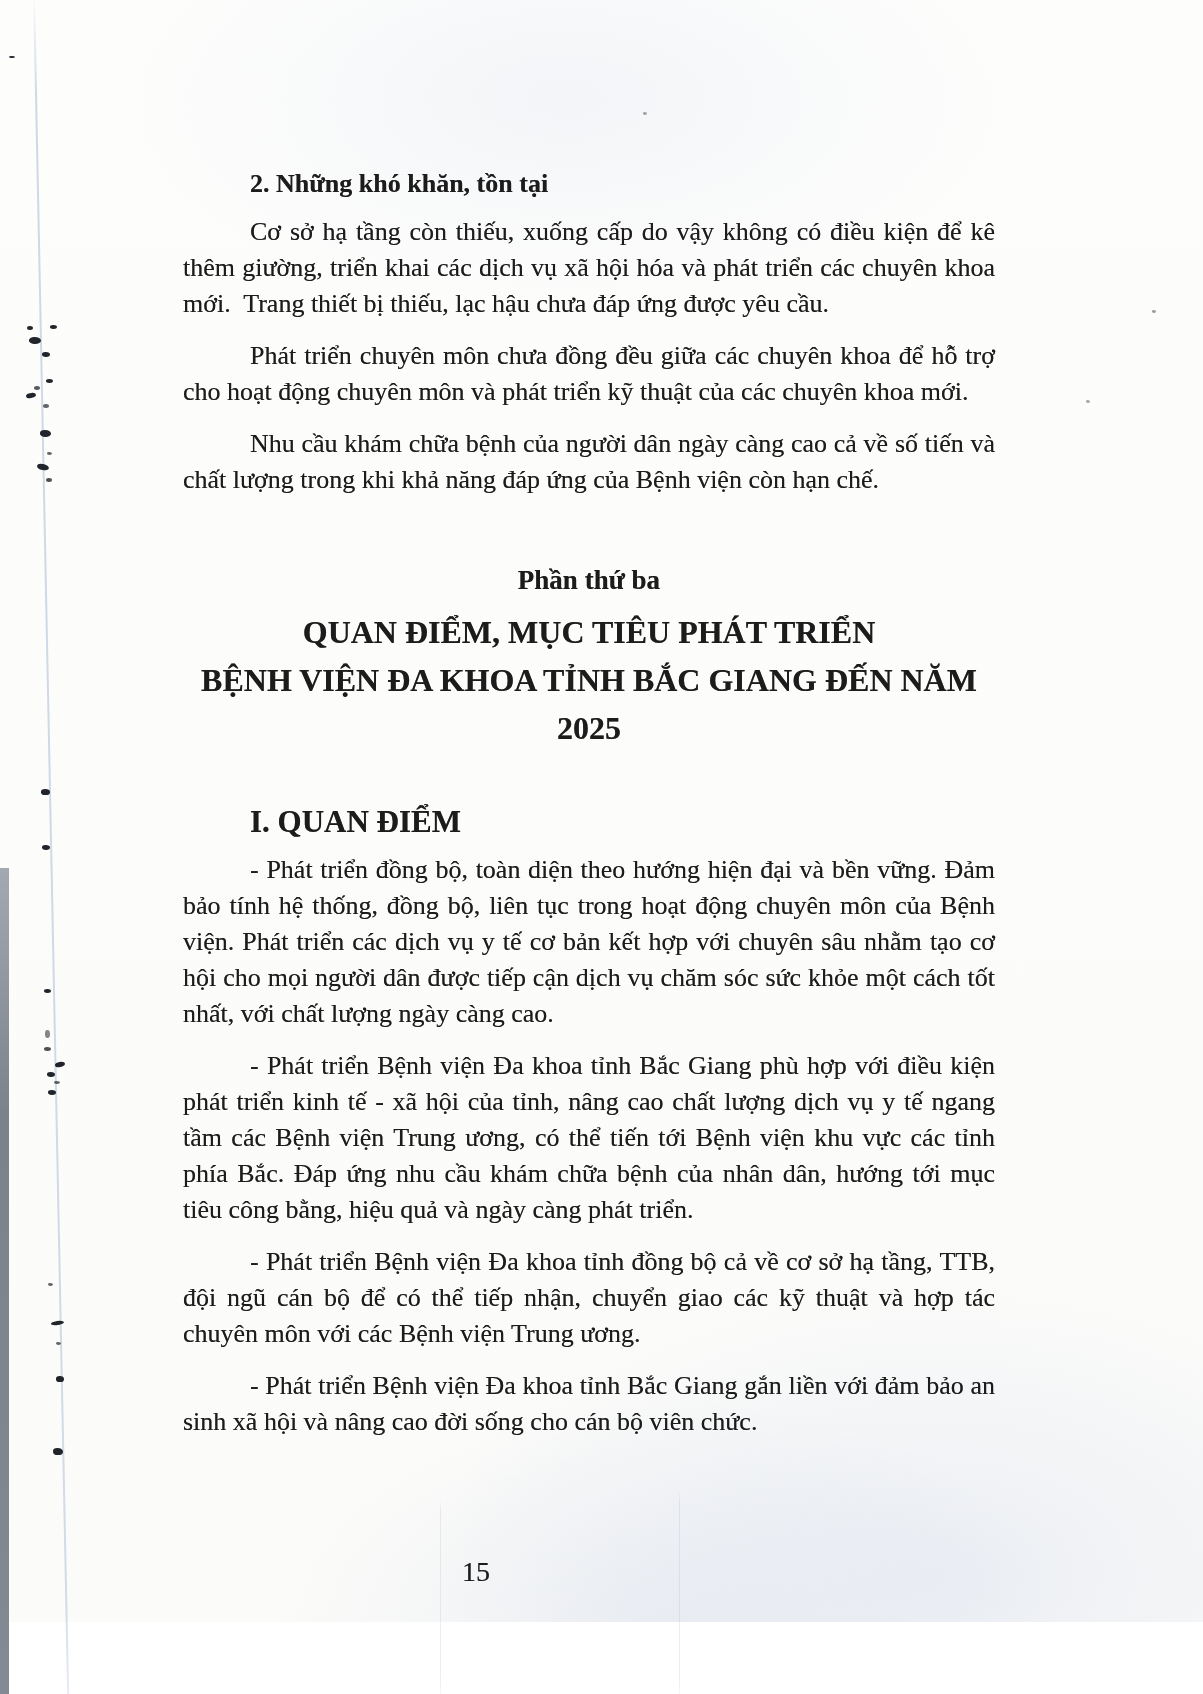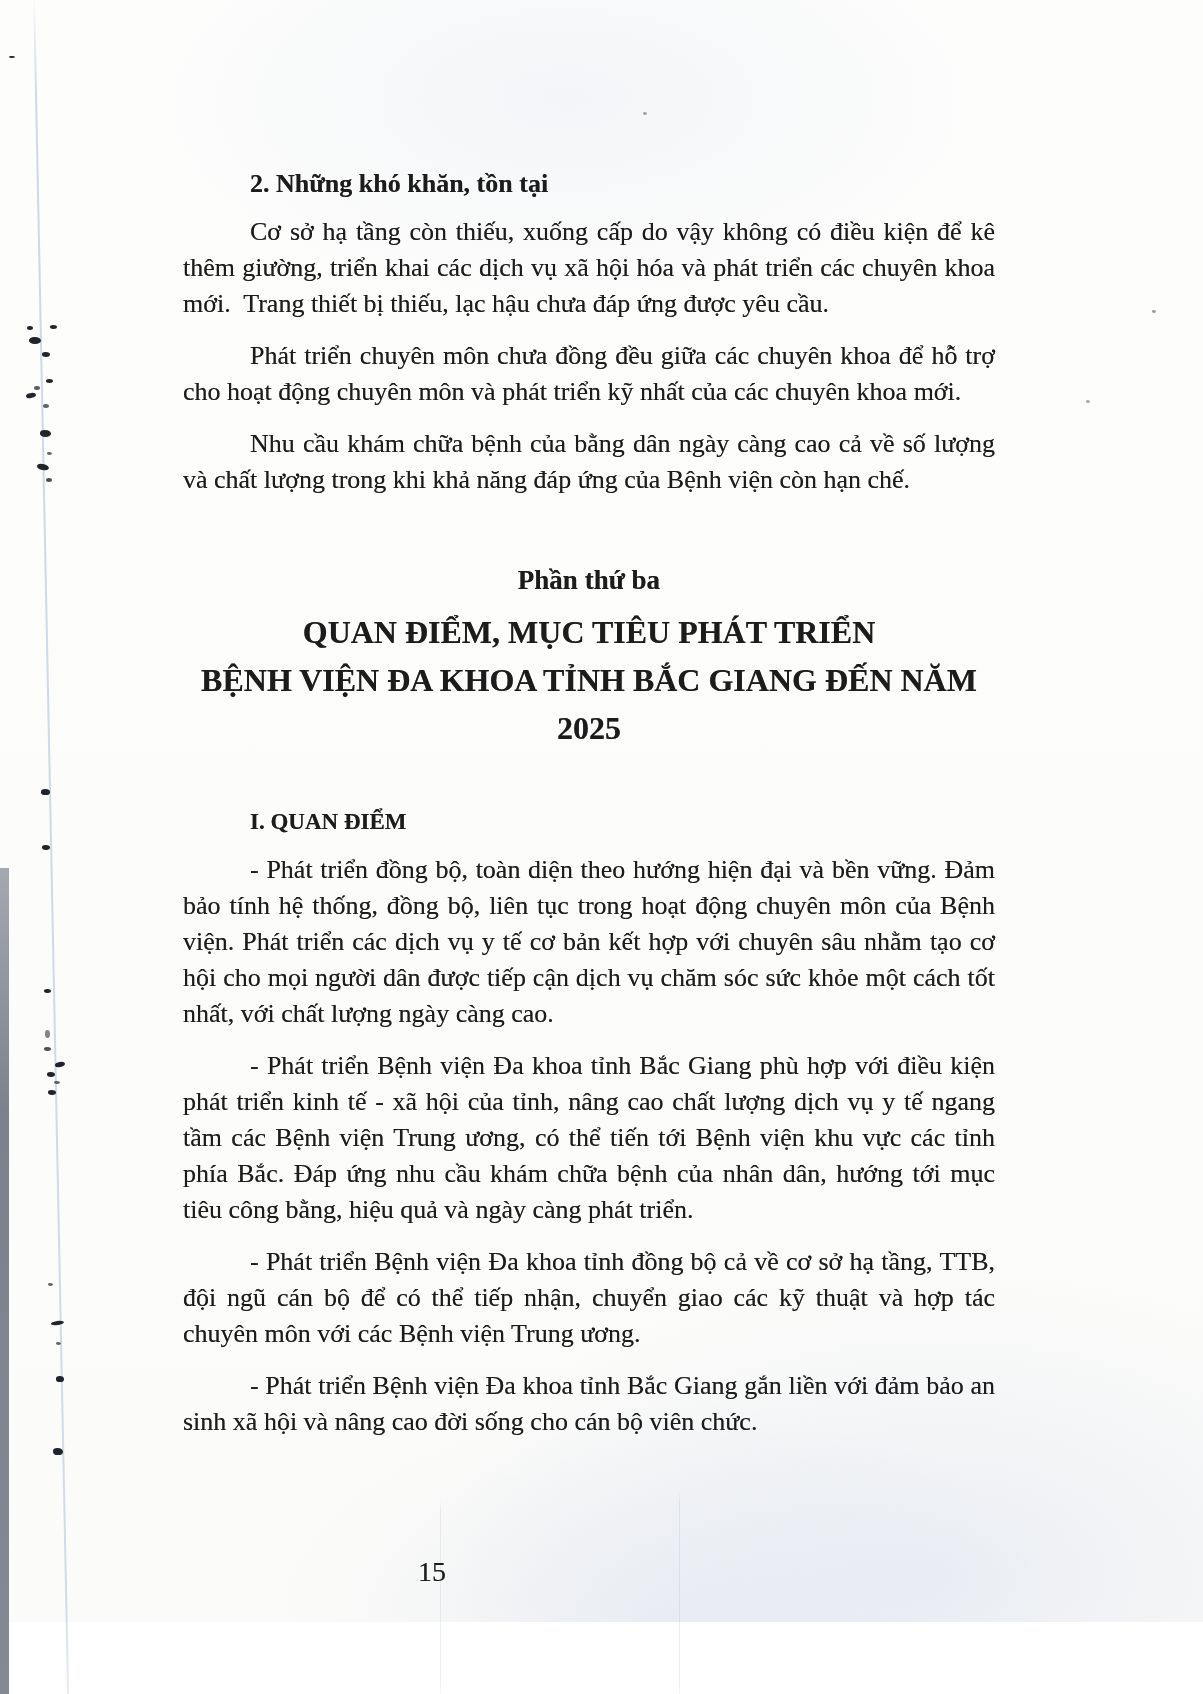--- a/index.html
+++ b/index.html
@@ -39,24 +39,24 @@
   .body-text{
     font-size:26px;line-height:36px;
     text-align:justify;
     text-shadow:0 0 .6px rgba(10,10,10,.55);
   }
   .para{margin:0 0 16px 0;text-indent:67px;}
   .h-bold{font-weight:bold;margin:0 0 12px 0;text-indent:67px;}
   .part3{ text-align:center;margin:64px 0 0 0;}
   .kicker{font-weight:bold;font-size:27px;line-height:36px;margin-bottom:10px;text-align:center;}
   .title-line{font-weight:bold;font-size:32px;line-height:48px;}
-  .sec-head{margin:52px 0 12px 0;font-weight:bold;text-indent:67px;font-size:23px;}
+  .sec-head{margin:52px 0 12px 0;font-weight:bold;text-indent:67px;font-size:31px;}
   .page-num{
-    position:absolute;left:418px;top:1556px;width:60px;
-    font-size:28px;text-align:left;
+    position:absolute;left:430px;top:1556px;width:60px;
+    font-size:28px;text-align:right;
     text-shadow:0 0 .6px rgba(10,10,10,.5);
   }
 </style>
 </head>
 <body>
 
 <div class="page">
 
   <div class="fold-line"></div>
   <div class="fold-line f2"></div>
@@ -92,22 +92,22 @@
   <div class="speck" style="left:56px;top:1376px;width:8px;height:6px;"></div>
   <div class="speck" style="left:53px;top:1448px;width:10px;height:7px;"></div>
   <div class="speck" style="left:1152px;top:310px;width:4px;height:3px;opacity:.45;"></div>
   <div class="speck" style="left:1086px;top:400px;width:4px;height:3px;opacity:.4;"></div>
 
   <div class="content body-text">
 
     <div class="h-bold">2. Những khó khăn, tồn tại</div>
 
     <p class="para">Cơ sở hạ tầng còn thiếu, xuống cấp do vậy không có điều kiện để kê thêm giường, triển khai các dịch vụ xã hội hóa và phát triển các chuyên khoa mới.&nbsp; Trang thiết bị thiếu, lạc hậu chưa đáp ứng được yêu cầu.</p>
-    <p class="para">Phát triển chuyên môn chưa đồng đều giữa các chuyên khoa để hỗ trợ cho hoạt động chuyên môn và phát triển kỹ nhất của các chuyên khoa mới.</p>
-    <p class="para">Nhu cầu khám chữa bệnh của bằng dân ngày càng cao cả về số lượng và chất lượng trong khi khả năng đáp ứng của Bệnh viện còn hạn chế.</p>
+    <p class="para">Phát triển chuyên môn chưa đồng đều giữa các chuyên khoa để hỗ trợ cho hoạt động chuyên môn và phát triển kỹ thuật của các chuyên khoa mới.</p>
+    <p class="para">Nhu cầu khám chữa bệnh của người dân ngày càng cao cả về số tiến và chất lượng trong khi khả năng đáp ứng của Bệnh viện còn hạn chế.</p>
 
     <div class="part3">
       <div class="kicker">Phần thứ ba</div>
       <div class="title-line">QUAN ĐIỂM, MỤC TIÊU PHÁT TRIỂN</div>
       <div class="title-line">BỆNH VIỆN ĐA KHOA TỈNH BẮC GIANG ĐẾN NĂM 2025</div>
     </div>
 
     <div class="sec-head">I. QUAN ĐIỂM</div>
 
     <p class="para">- Phát triển đồng bộ, toàn diện theo hướng hiện đại và bền vững. Đảm bảo tính hệ thống, đồng bộ, liên tục trong hoạt động chuyên môn của Bệnh viện. Phát triển các dịch vụ y tế cơ bản kết hợp với chuyên sâu nhằm tạo cơ hội cho mọi người dân được tiếp cận dịch vụ chăm sóc sức khỏe một cách tốt nhất, với chất lượng ngày càng cao.</p>

